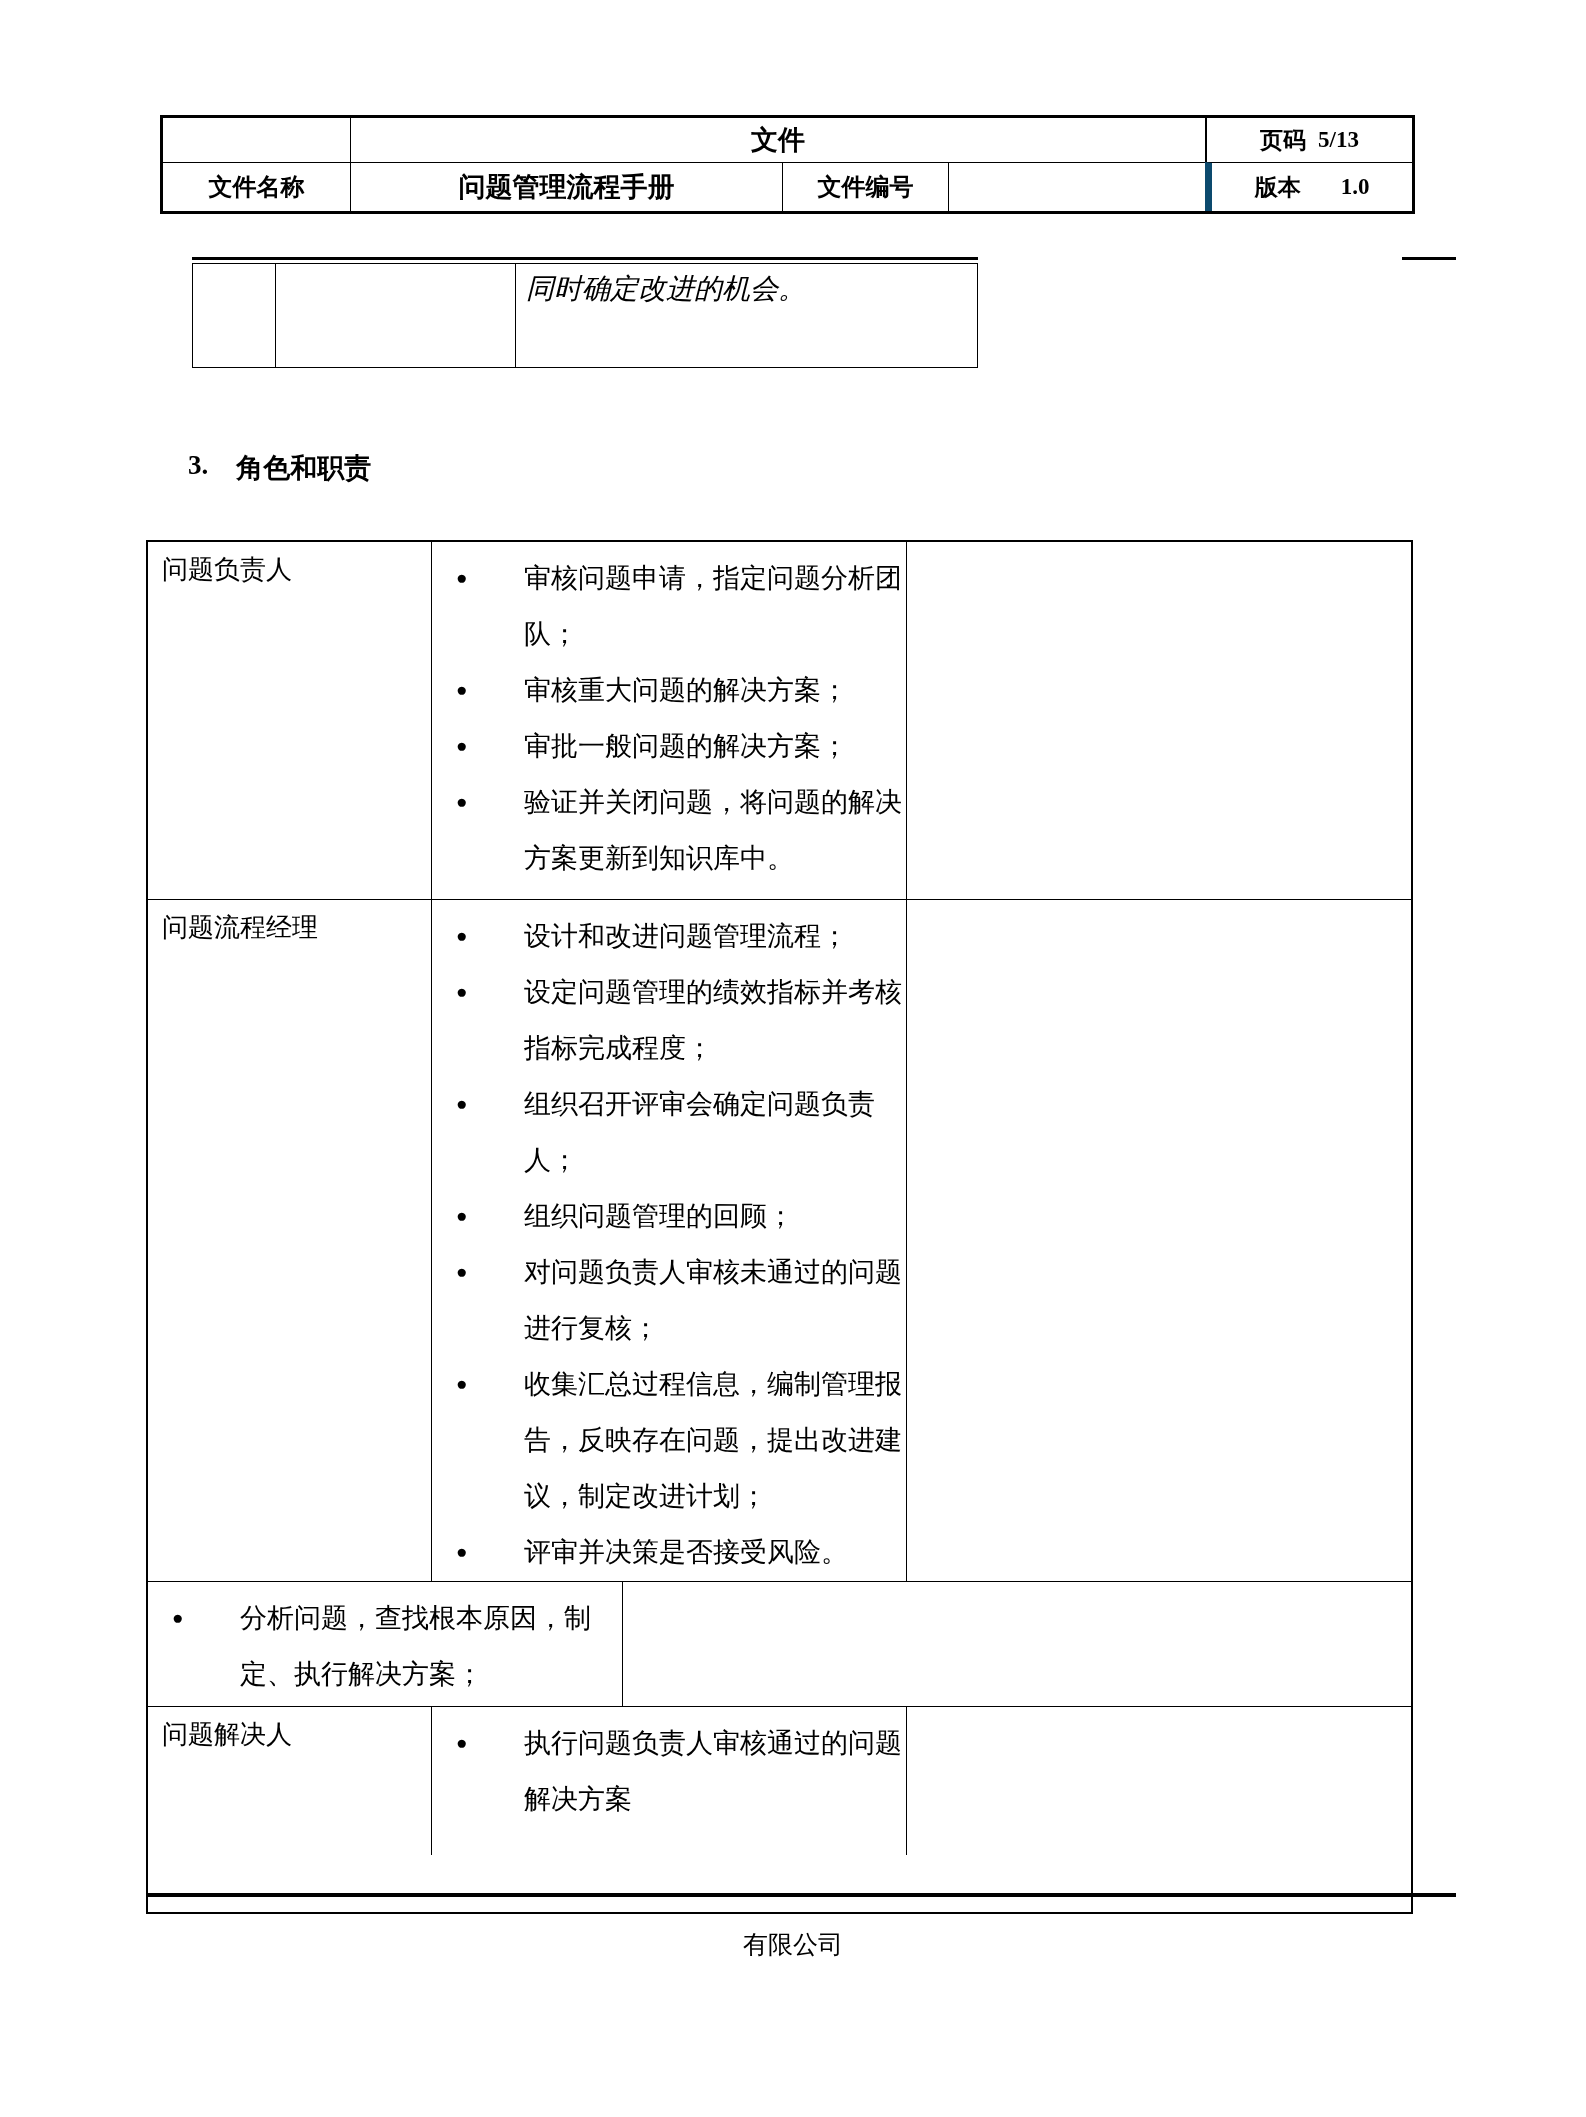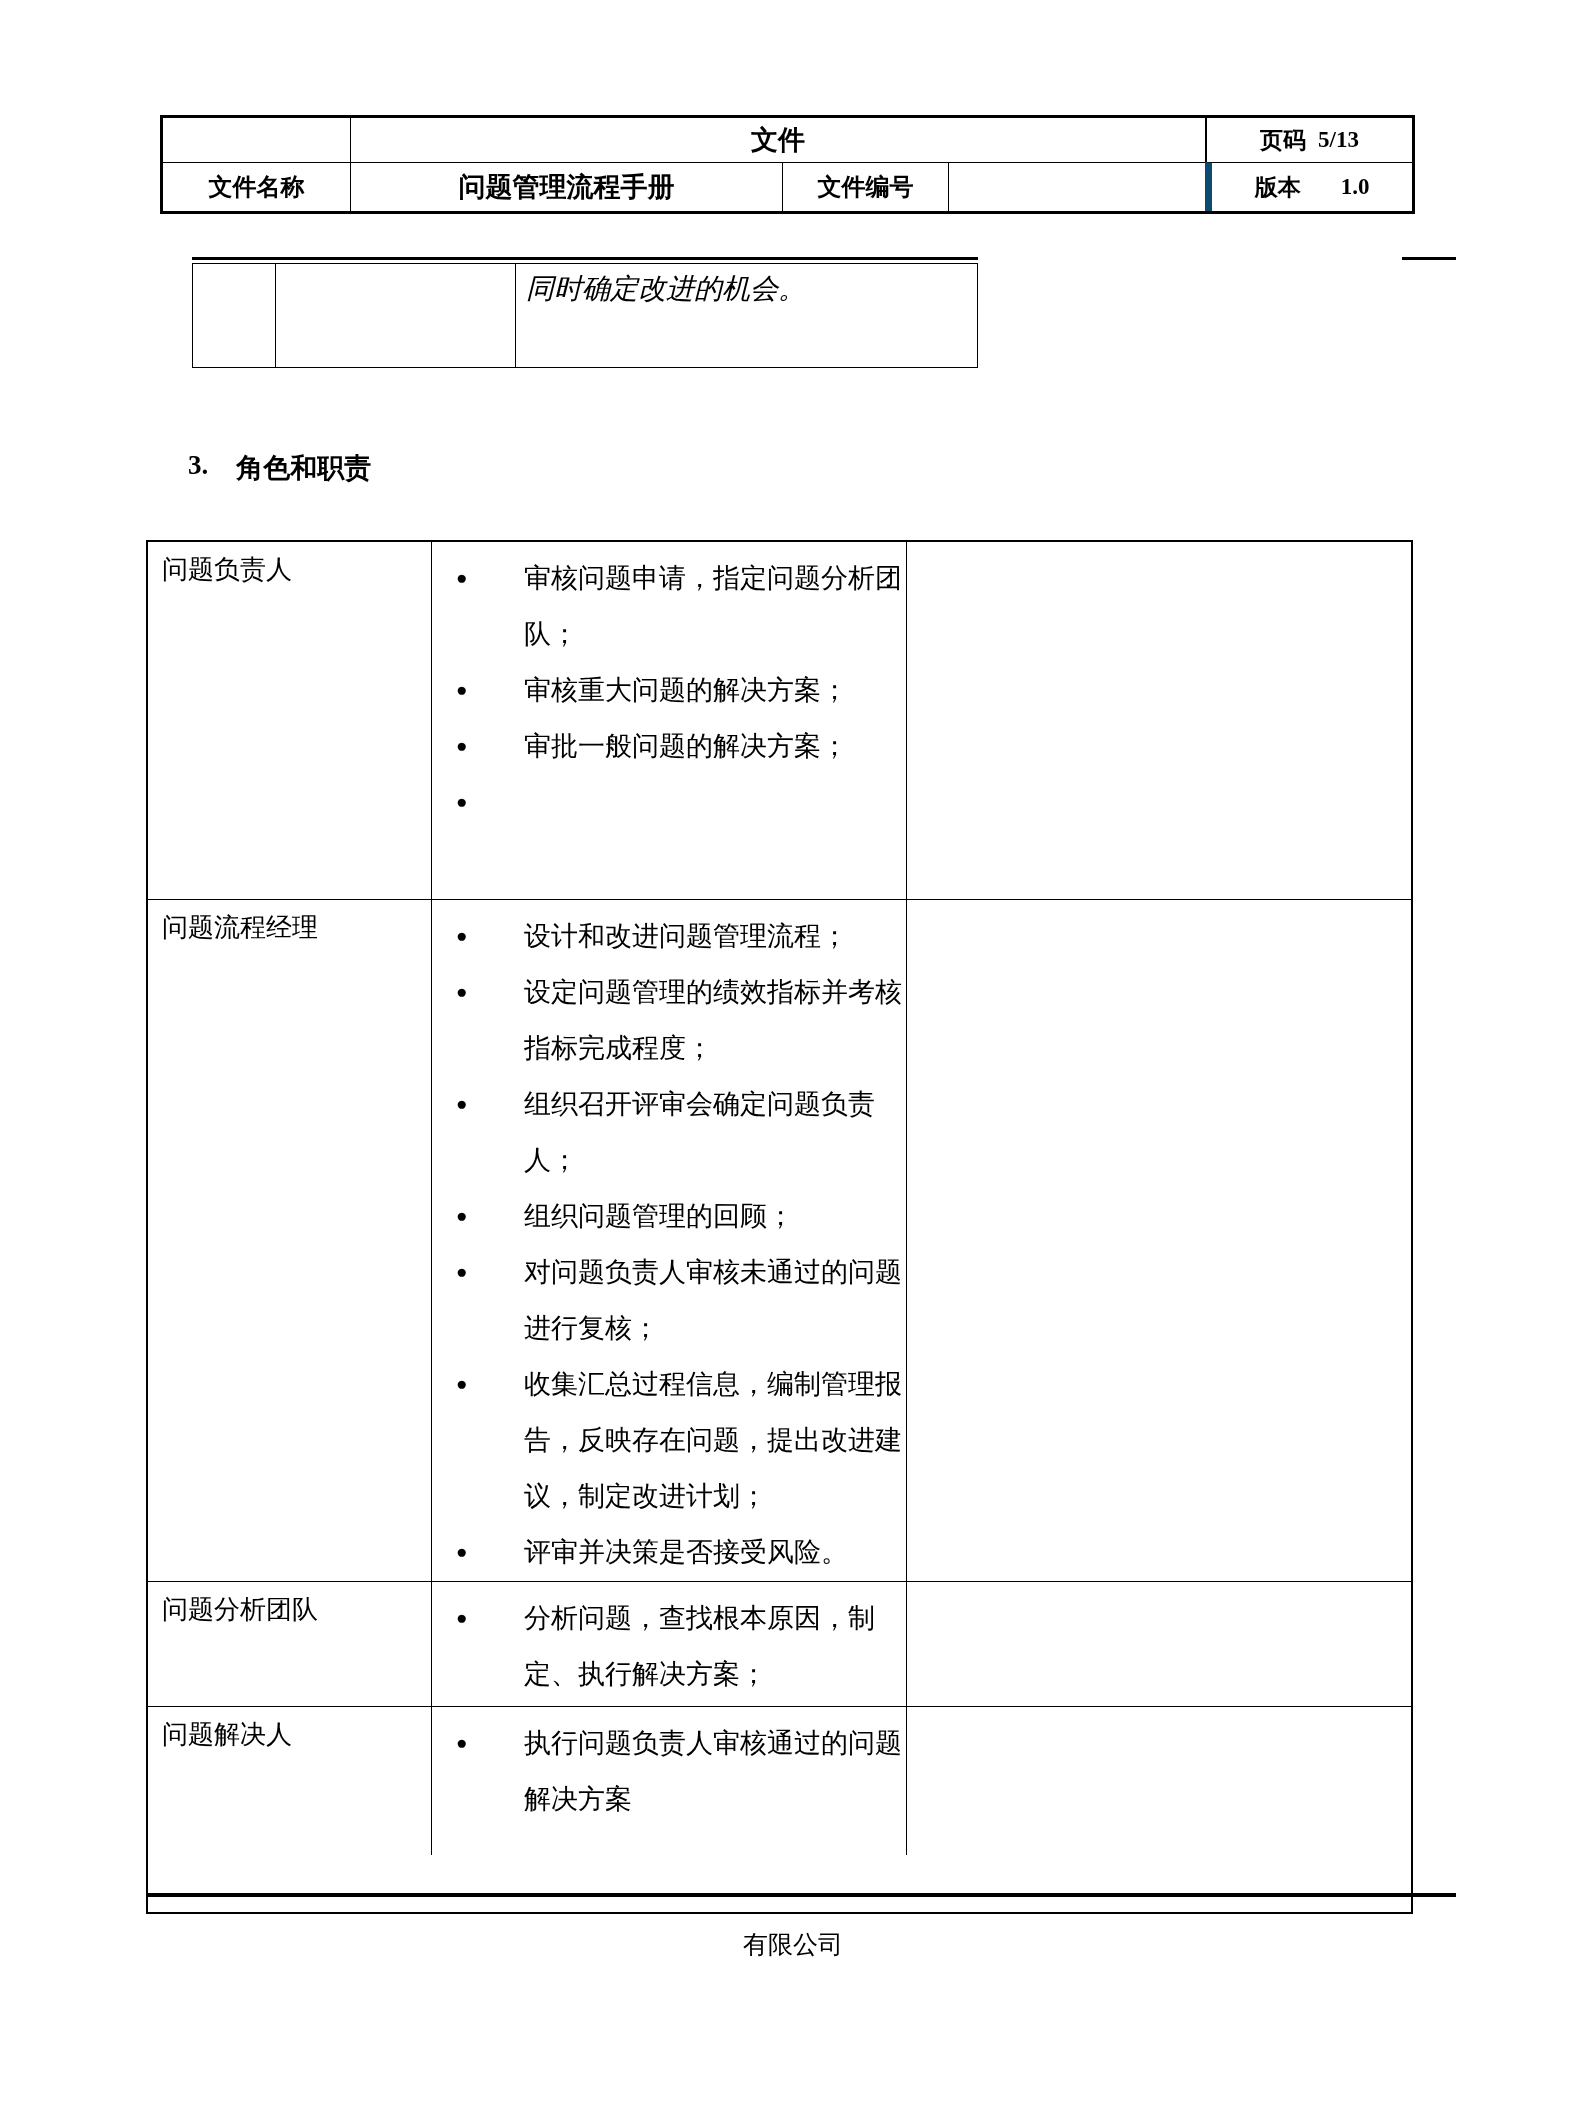--- a/index.html
+++ b/index.html
@@ -149,20 +149,21 @@
         <div class="duty">
           <div class="duty-mark">●</div>
           <div class="duty-text">审核重大问题的解决方案；</div>
         </div>
         <div class="duty">
           <div class="duty-mark">●</div>
           <div class="duty-text">审批一般问题的解决方案；</div>
         </div>
         <div class="duty">
           <div class="duty-mark">●</div>
+          <div class="duty-text">验证并关闭问题，将问题的解决方案更新到知识库中。</div>
         </div>
       </div>
       <div class="t-c c3"></div>
     </div>
 
     <div class="t-row t-body r2">
       <div class="t-c c1 role-cell">问题流程经理</div>
       <div class="t-c c2 duties">
         <div class="duty">
           <div class="duty-mark">●</div>
@@ -190,21 +191,20 @@
         </div>
         <div class="duty">
           <div class="duty-mark">●</div>
           <div class="duty-text">评审并决策是否接受风险。</div>
         </div>
       </div>
       <div class="t-c c3"></div>
     </div>
 
     <div class="t-row t-body r3">
-      <div class="t-c c1 role-cell">问题分析团队</div>
       <div class="t-c c2 duties">
         <div class="duty">
           <div class="duty-mark">●</div>
           <div class="duty-text">分析问题，查找根本原因，制定、执行解决方案；</div>
         </div>
       </div>
       <div class="t-c c3"></div>
     </div>
 
     <div class="t-row t-body r4">

